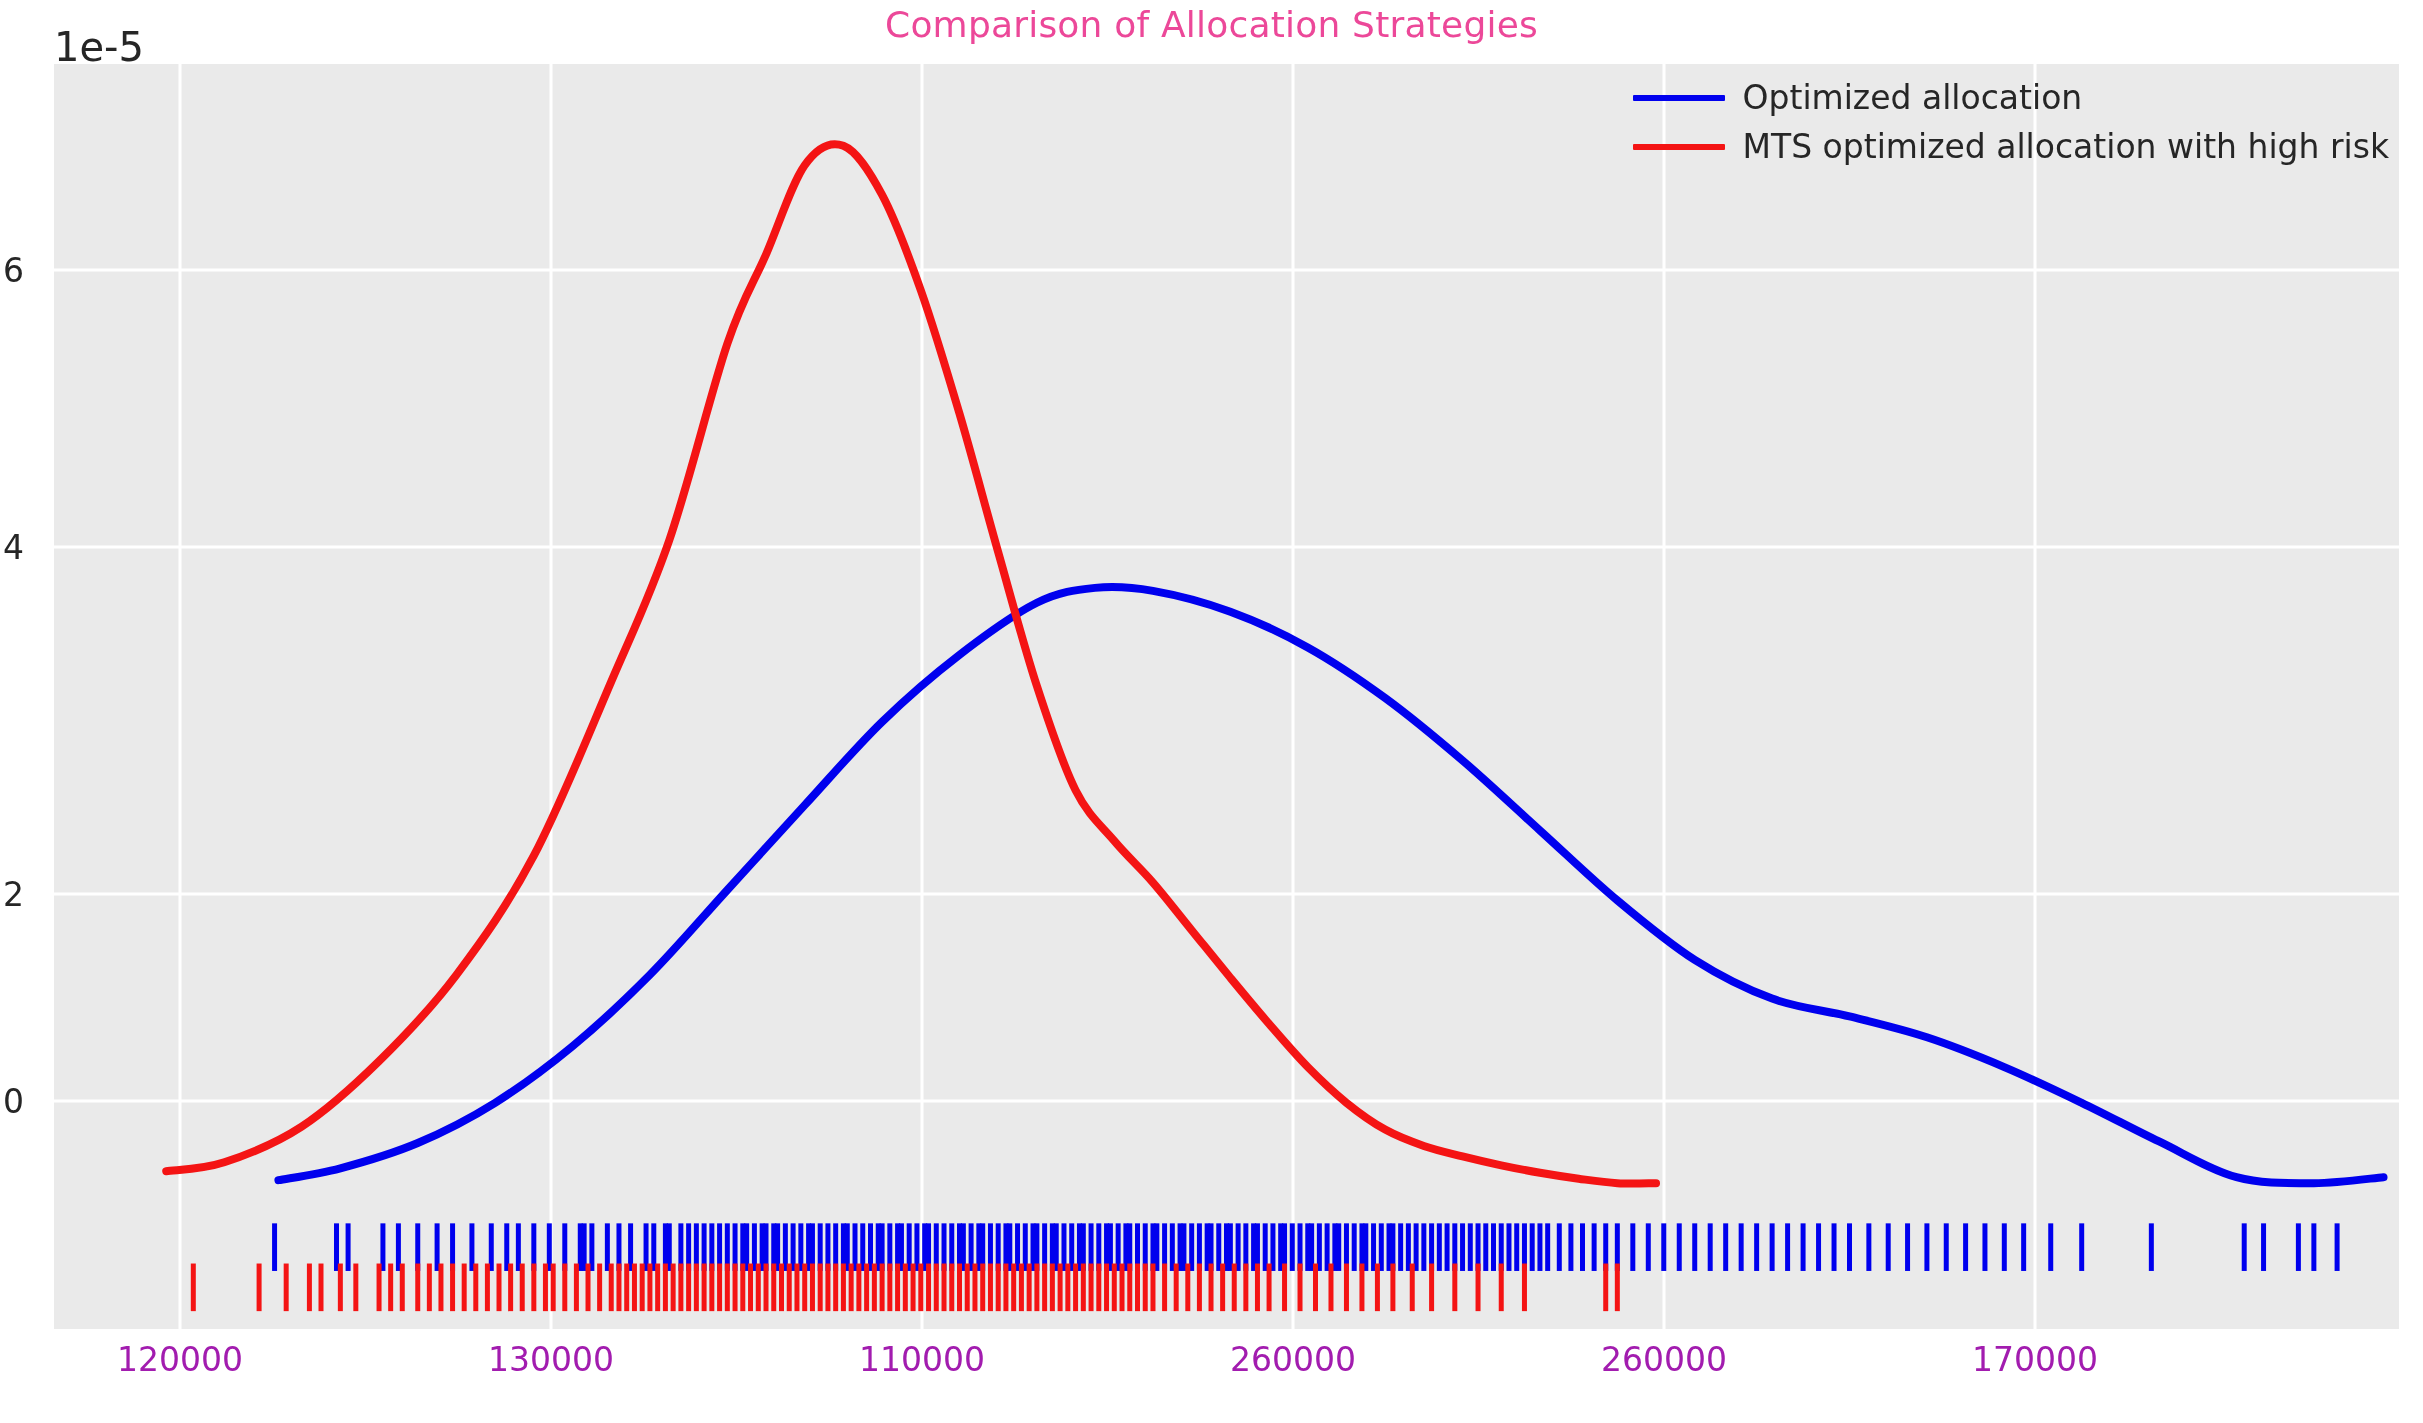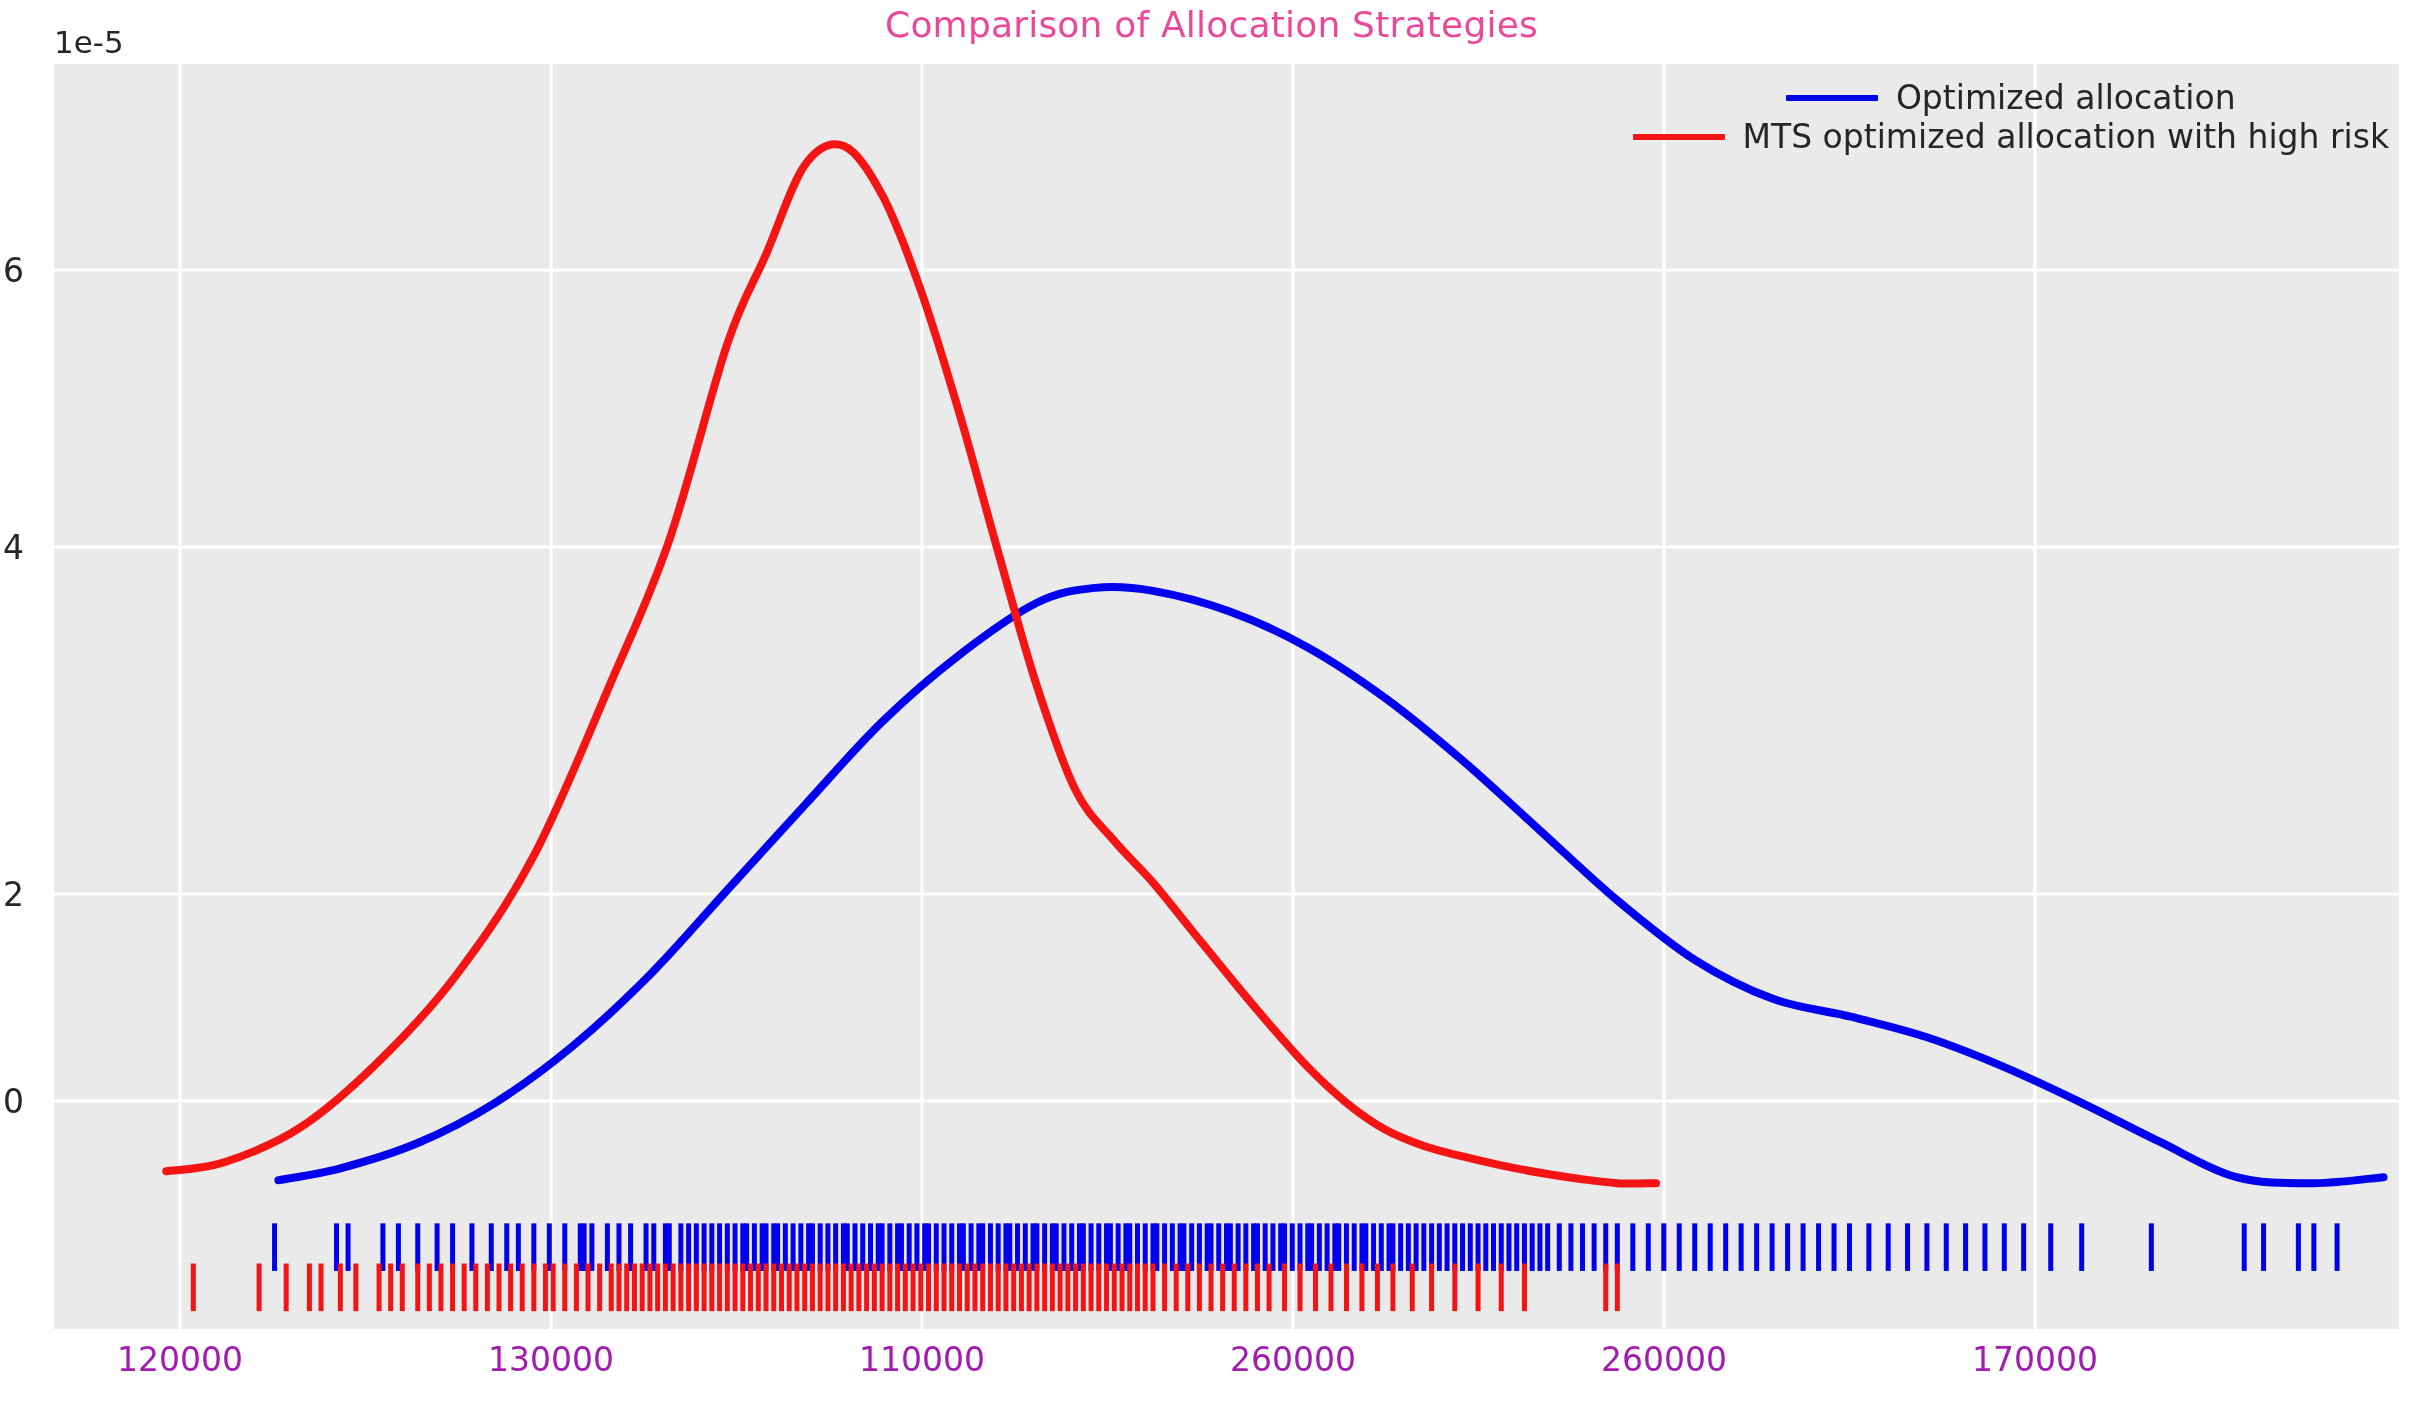--- a/index.html
+++ b/index.html
@@ -22,21 +22,21 @@
     width: 2423px;
     text-align: center;
     font-size: 36px;
     color: #ec4899;
     letter-spacing: 0.2px;
   }
   #offset-label {
     position: absolute;
     left: 54px;
     top: 24px;
-    font-size: 31px;
+    font-size: 40px;
     color: #262626;
   }
   #plot-area {
     position: absolute;
     left: 54px;
     top: 64px;
     width: 2345px;
     height: 1265px;
     background: #eaeaea;
   }
@@ -64,22 +64,21 @@
     font-size: 33px;
     color: #a21caf;
     transform: translateX(-150px);
   }
   #legend {
     position: absolute;
     right: 34px;
     top: 78px;
     display: flex;
     flex-direction: column;
-    gap: 0;
-    align-items: center;
+    gap: 10px;
   }
   .legend-row {
     display: flex;
     align-items: center;
     gap: 18px;
   }
   .legend-swatch {
     width: 92px;
     height: 6px;
     border-radius: 1px;

